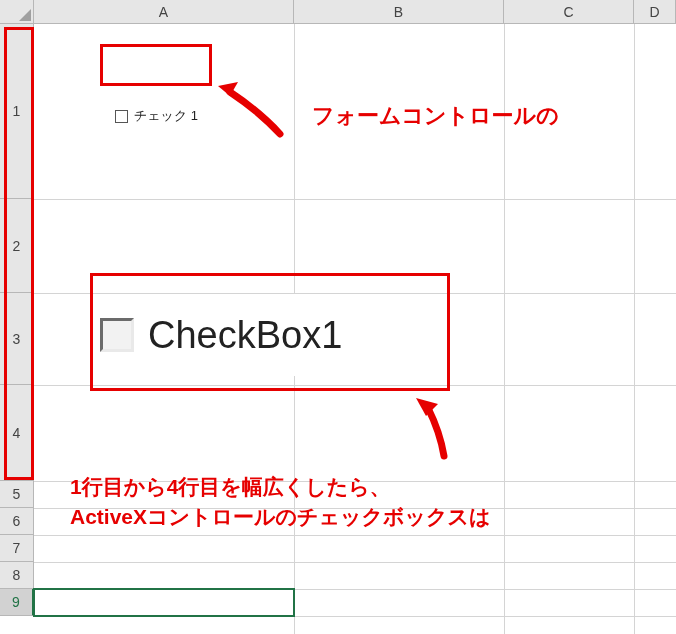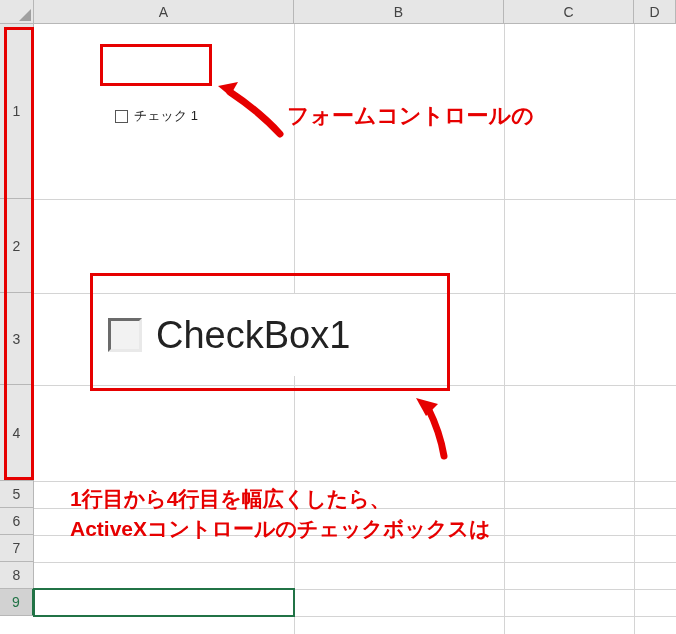--- a/index.html
+++ b/index.html
@@ -124,21 +124,21 @@
   }
   .form-cb .box {
     width: 13px; height: 13px;
     border: 1px solid #555;
     background: #fff;
   }
 
   
   .ax-cb {
     position: absolute;
-    left: 108px; top: 294px;
+    left: 100px; top: 294px;
     width: 330px; height: 82px;
     display: flex; align-items: center;
     gap: 14px;
     font-size: 38px;
     color: #222;
     background: #fff;
   }
   .ax-cb .box {
     width: 34px; height: 34px;
     border-top: 3px solid #6b6b6b;
@@ -204,25 +204,25 @@
 
 <div class="anno-box" style="left:100px; top:44px; width:112px; height:42px;"></div>
 
 <div class="anno-box" style="left:90px; top:273px; width:360px; height:118px;"></div>
 
 <svg class="arrow" style="left:210px; top:82px; width:80px; height:60px;" viewBox="0 0 80 60">
   <polygon points="8,4 28,0 20,14" fill="#e60000"></polygon>
   <path d="M20 10 Q50 30 70 52" stroke="#e60000" stroke-width="7" fill="none" stroke-linecap="round"></path>
 </svg>
 
-<div class="anno-text" style="left:287px; top:100px;text-align:center;">
+<div class="anno-text" style="left:312px; top:100px;text-align:center;">
   <div>フォームコントロールの</div>
 </div>
 
 <svg class="arrow" style="left:400px; top:392px; width:60px; height:70px;" viewBox="0 0 60 70">
   <polygon points="16,6 38,12 26,24" fill="#e60000"></polygon>
   <path d="M28 16 Q40 40 44 64" stroke="#e60000" stroke-width="7" fill="none" stroke-linecap="round"></path>
 </svg>
 
-<div class="anno-text sm" style="left:70px; top:484px;">
+<div class="anno-text sm" style="left:70px; top:472px;">
   <div>1行目から4行目を幅広くしたら、</div>
   <div>ActiveXコントロールのチェックボックスは</div>
 </div>
 
 </body></html>

